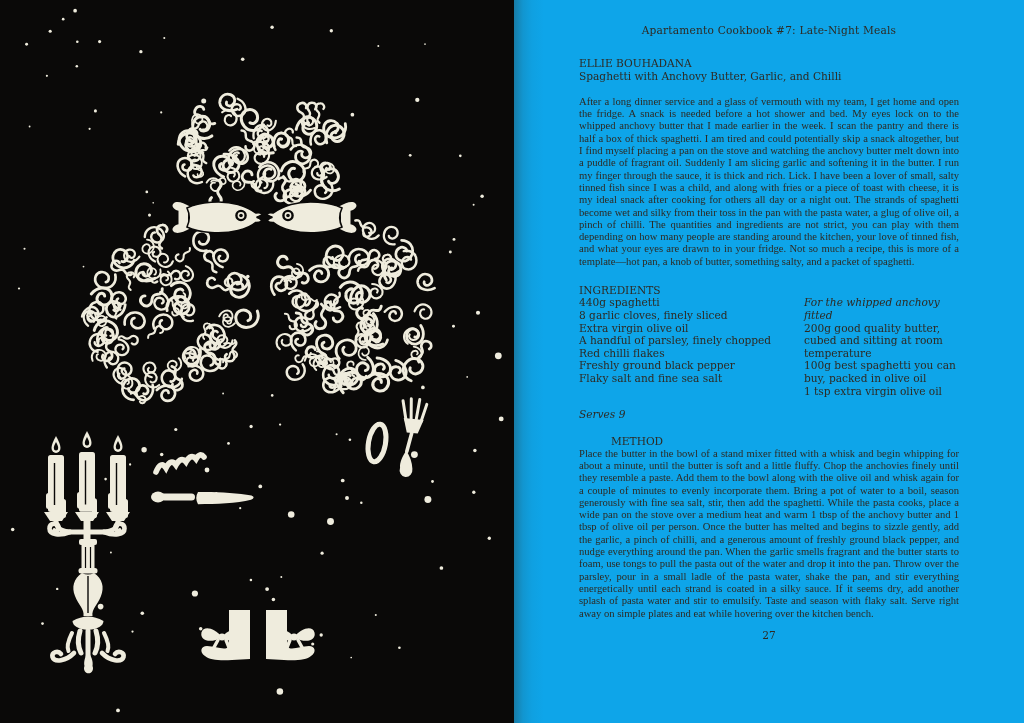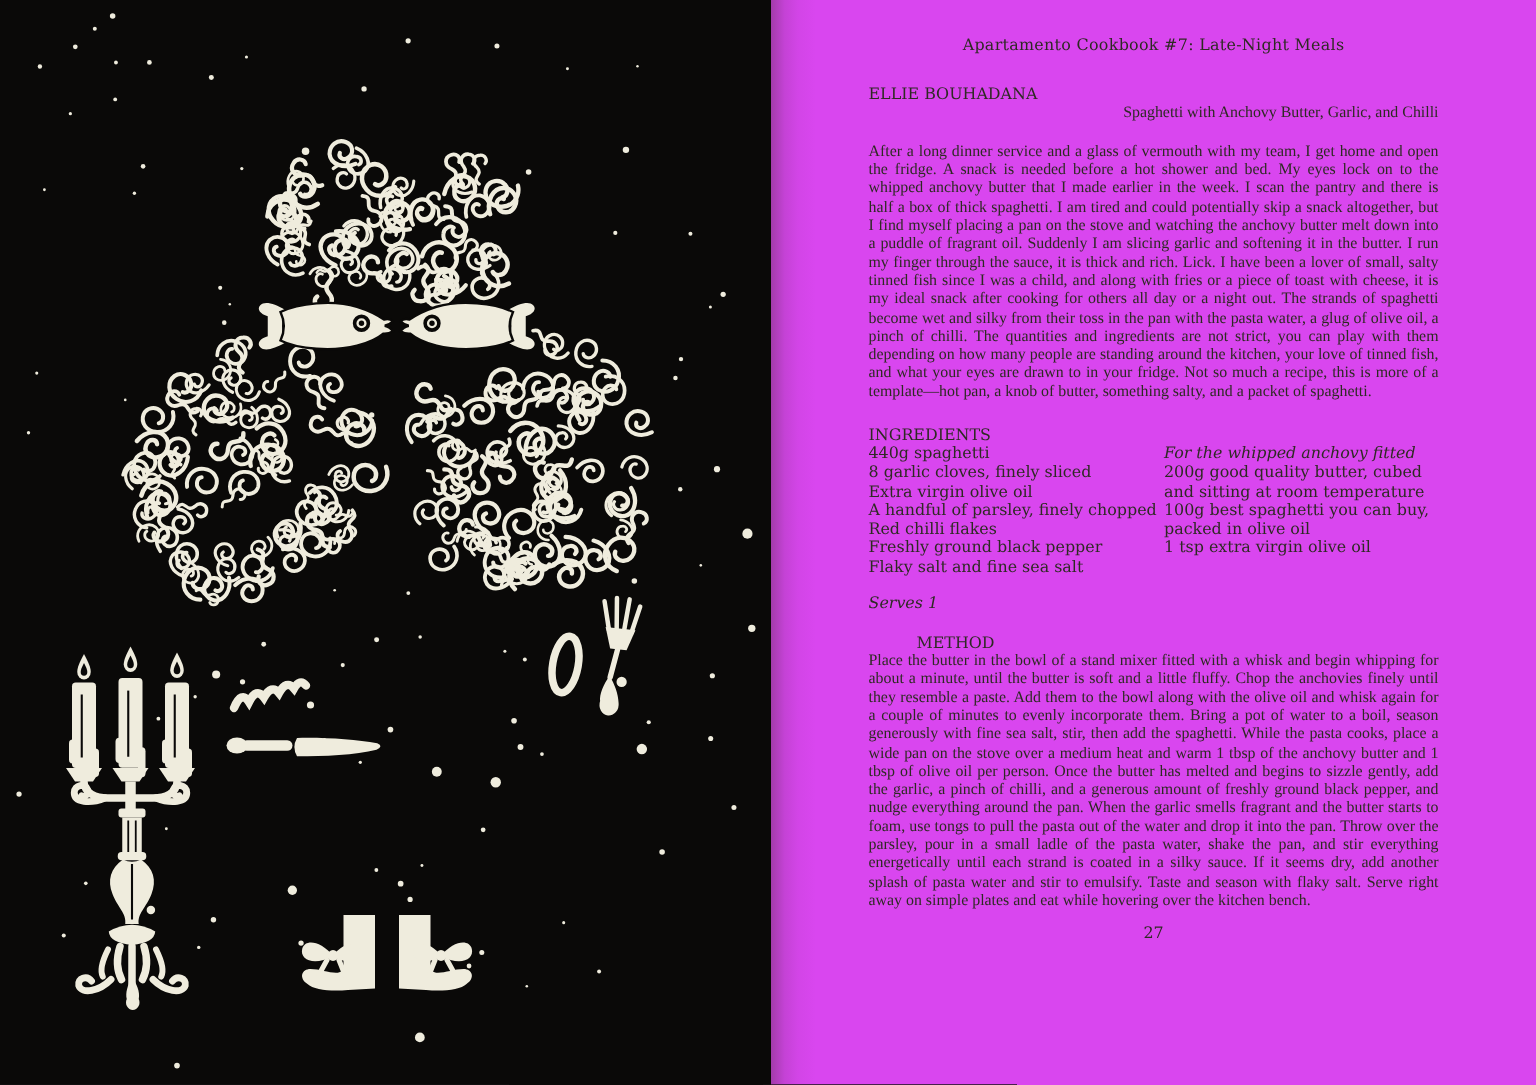--- a/index.html
+++ b/index.html
@@ -2,32 +2,32 @@
 <html><head>
 <meta charset="utf-8">
 <style>
   html,body{margin:0;padding:0;background:#1b1b1b;}
   .book{position:relative;width:1024px;height:723px;display:flex;overflow:hidden;
         font-family:"DejaVu Serif", serif;}
   
   .page-left{position:relative;width:514px;height:723px;background:#0a0908;flex:none;}
   .page-left svg{display:block;width:514px;height:723px;}
   
-  .page-right{position:relative;width:510px;height:723px;flex:none;background:#d946ef;}
+  .page-right{position:relative;width:510px;height:723px;flex:none;background:#0ea5e9;}
   .page-right::before{content:"";position:absolute;left:0;top:0;bottom:0;width:30px;
         background:linear-gradient(to right, rgba(45,38,25,0.32), rgba(45,38,25,0.12) 9px,
         rgba(45,38,25,0.04) 18px, rgba(45,38,25,0) 30px);pointer-events:none;}
   .content{position:relative;width:380px;margin:0 auto;color:#2e2a23;font-size:10.6px;
         line-height:12.3px;}
   .running-head{margin-top:24px;text-align:center;letter-spacing:.2px;}
   .author{margin-top:21px;text-align:left;}
-  .recipe-title{text-align:right;font-family:Liberation Serif, serif;}
+  .recipe-title{text-align:left;}
   .para{margin-top:14px;text-align:justify;text-justify:inter-word;font-family:Liberation Serif, serif;}
   .section-head{margin-top:16px;}
-  .cols{display:flex;line-height:12.6px;}
+  .cols{display:flex;line-height:12.6px;gap:28px;}
   .col-left{width:197px;flex:none;}
   .col-left div{white-space:nowrap;}
   .col-right{flex:1;}
   .italic{font-style:italic;}
   .serves{margin-top:11px;font-style:italic;}
   .method-head{margin-top:15px;margin-left:32px;}
   .page-number{margin-top:9px;text-align:center;}
 </style>
 </head>
 <body>
@@ -483,21 +483,21 @@
           <div>Flaky salt and fine sea salt</div>
         </div>
         <div class="col-right">
           <div class="italic">For the whipped anchovy fitted</div>
           <div>200g good quality butter, cubed and sitting at room temperature</div>
           <div>100g best spaghetti you can buy, packed in olive oil</div>
           <div>1 tsp extra virgin olive oil</div>
         </div>
       </div>
 
-      <div class="serves">Serves 1</div>
+      <div class="serves">Serves 9</div>
 
       <div class="section-head method-head">METHOD</div>
       <div class="para" style="margin-top:0;">Place the butter in the bowl of a stand mixer fitted with a whisk and begin whipping for about a minute, until the butter is soft and a little fluffy. Chop the anchovies finely until they resemble a paste. Add them to the bowl along with the olive oil and whisk again for a couple of minutes to evenly incorporate them. Bring a pot of water to a boil, season generously with fine sea salt, stir, then add the spaghetti. While the pasta cooks, place a wide pan on the stove over a medium heat and warm 1 tbsp of the anchovy butter and 1 tbsp of olive oil per person. Once the butter has melted and begins to sizzle gently, add the garlic, a pinch of chilli, and a generous amount of freshly ground black pepper, and nudge everything around the pan. When the garlic smells fragrant and the butter starts to foam, use tongs to pull the pasta out of the water and drop it into the pan. Throw over the parsley, pour in a small ladle of the pasta water, shake the pan, and stir everything energetically until each strand is coated in a silky sauce. If it seems dry, add another splash of pasta water and stir to emulsify. Taste and season with flaky salt. Serve right away on simple plates and eat while hovering over the kitchen bench.</div>
 
       <div class="page-number">27</div>
     </div>
   </div>
 </div>
 
 </body></html>

